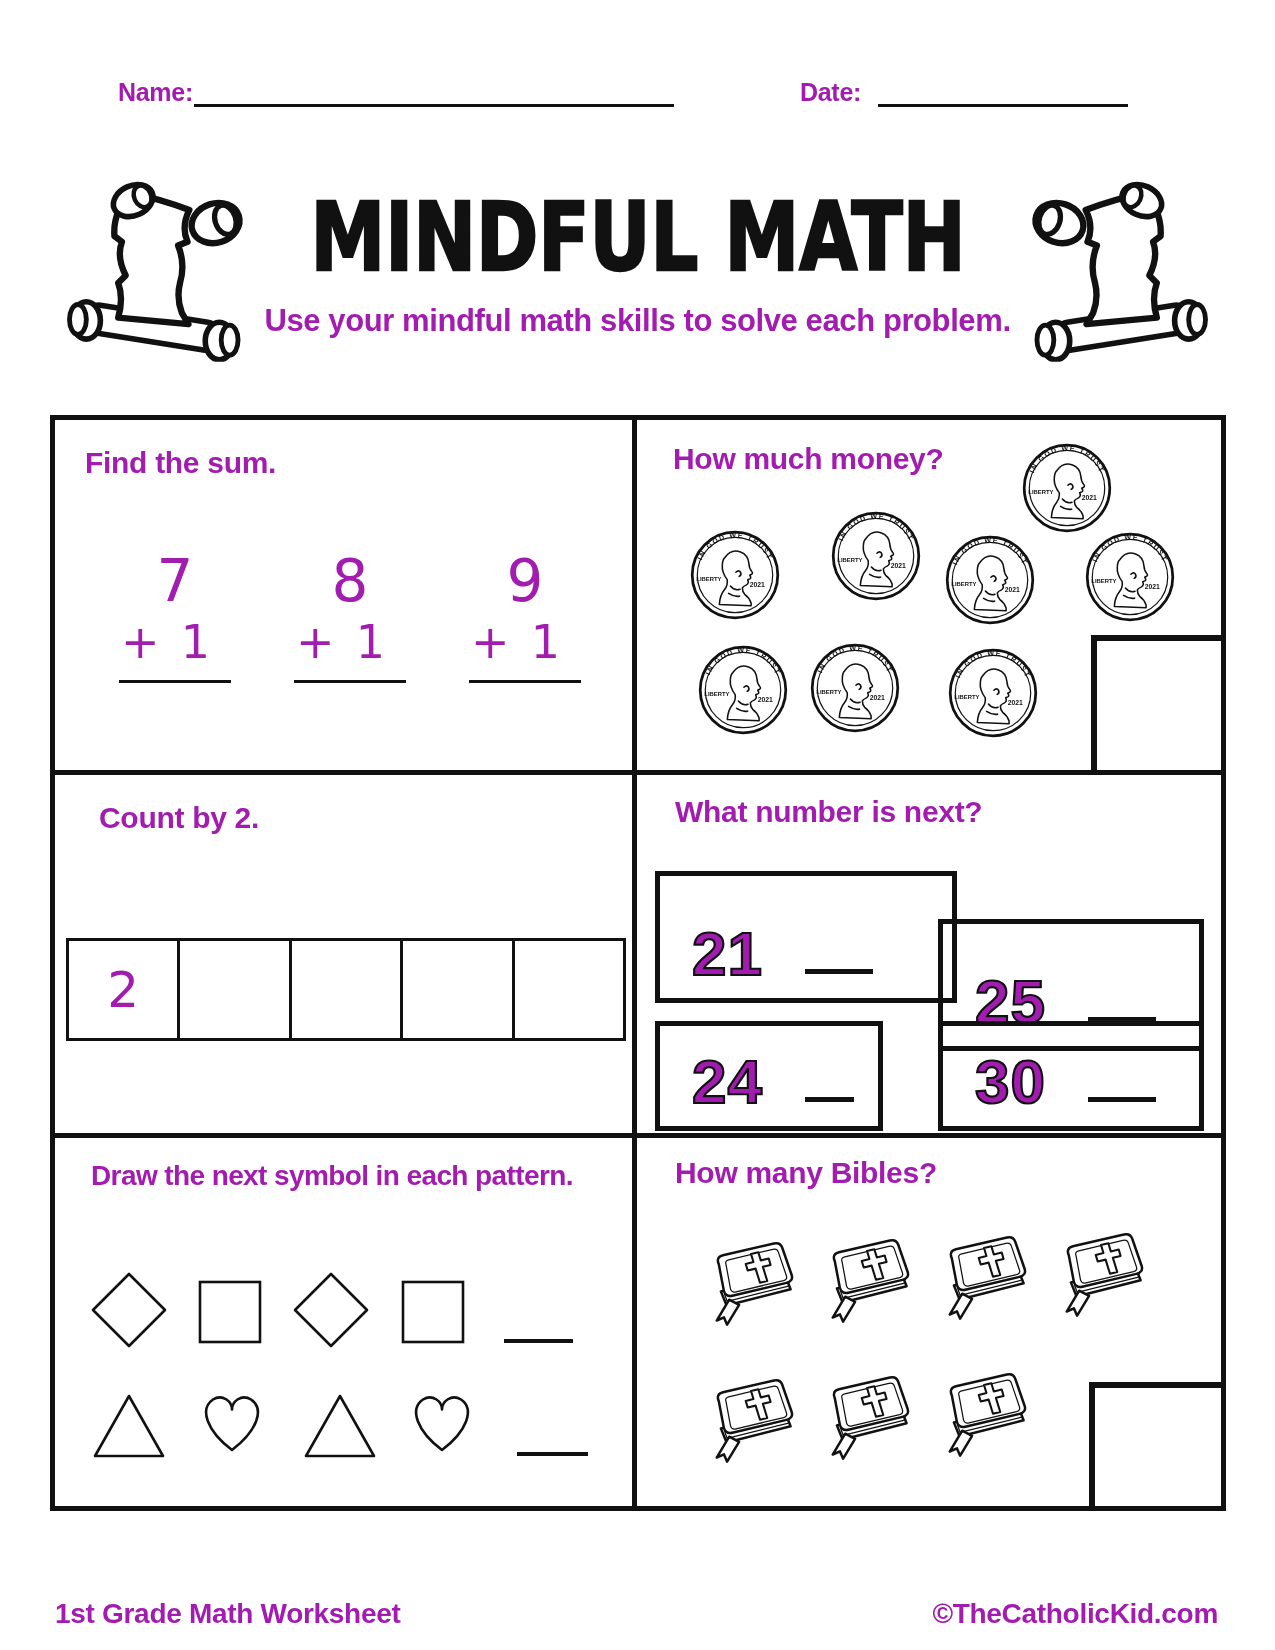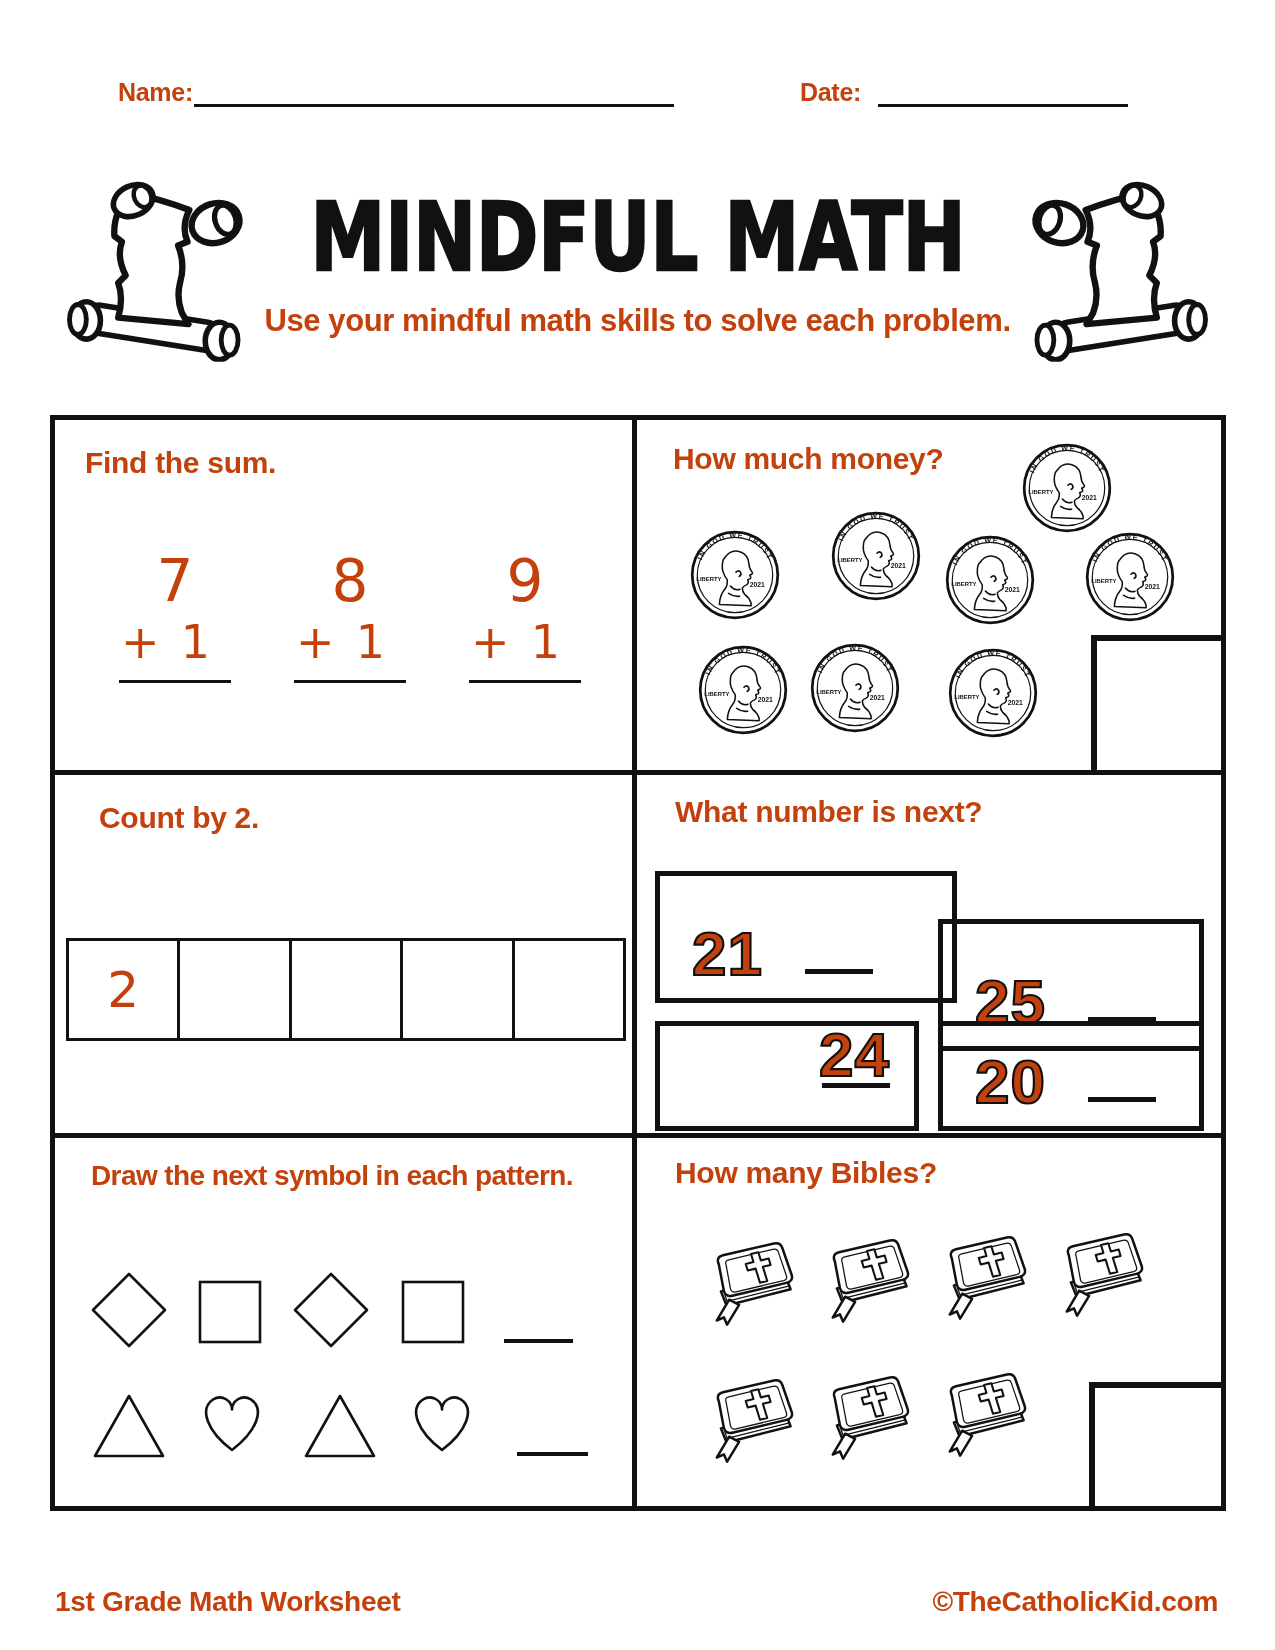--- a/index.html
+++ b/index.html
@@ -1,18 +1,18 @@
 <!DOCTYPE html>
 <html><head>
 <meta charset="utf-8">
 <style>
   html,body{margin:0;padding:0;background:#e8e8e8;}
   #page{
     position:relative; width:1275px; height:1650px; background:#fff;
-    font-family:"Liberation Sans", sans-serif; color:#c2410c;
+    font-family:"Liberation Sans", sans-serif; color:#a21caf;
     margin:0 auto; overflow:hidden;
   }
   .abs{position:absolute;}
 
   
   .blank-label{font-weight:bold; font-size:25px; letter-spacing:-0.3px;}
   .write-line{border-bottom:3px solid #111; height:30px;}
 
   
   .title-svg{position:absolute; left:298px; top:188px; width:680px; height:102px;}
@@ -79,21 +79,21 @@
   .num-box .num-blank{width:68px; border-bottom:5px solid #111; margin-left:42px; margin-bottom:8px;}
 
   
   .shape{position:absolute; width:80px; height:80px;}
   .pattern-blank{position:absolute; border-top:4.5px solid #111;}
 
   
   .bible{position:absolute; width:104px; height:104px;}
 
   
-  .footer-text{font-size:28px; font-weight:bold; letter-spacing:-0.3px;}
+  .footer-text{font-size:28px; font-weight:bold; letter-spacing:-0.3px;margin-top:12px;}
 </style>
 </head>
 <body>
 
 <svg width="0" height="0" style="position:absolute" aria-hidden="true">
   <defs>
     <symbol id="sym-penny" viewBox="0 0 100 100">
       <circle cx="50" cy="50" r="46.5" fill="#fff" stroke="#111" stroke-width="3"></circle>
       <circle cx="50" cy="50" r="41" fill="none" stroke="#111" stroke-width="1.3"></circle>
       <path id="penny-arc" d="M 13.5 60 A 38.5 38.5 0 1 1 86.5 60" fill="none"></path>
@@ -249,26 +249,26 @@
     <div class="cell r2">
       <div class="cell-heading" style="left:38px; top:20px;">What number is next?</div>
       <div class="num-box" style="left:18px; top:96px; width:302px; height:132px;">
         <span class="big-num">21</span>
         <span class="num-blank"></span>
       </div>
       <div class="num-box" style="left:301px; top:96px; width:266px; height:132px;margin-top:48px;">
         <span class="big-num">25</span>
         <span class="num-blank"></span>
       </div>
-      <div class="num-box" style="left:18px; top:246px; width:264px; height:110px;flex-direction:column;">
+      <div class="num-box" style="left:18px; top:246px; width:228px; height:110px;">
         <span class="big-num">24</span>
         <span class="num-blank"></span>
       </div>
       <div class="num-box" style="left:301px; top:246px; width:266px; height:110px;">
-        <span class="big-num">20</span>
+        <span class="big-num">30</span>
         <span class="num-blank"></span>
       </div>
     </div>
 
     <div class="cell c1">
       <div class="cell-heading" style="left:36px; top:22px; font-size:28px; letter-spacing:-0.6px;">Draw the next symbol in each pattern.</div>
       <div class="abs" style="left:0;top:0;width:100%;height:100%;">
           <svg viewBox="0 0 80 80" class="shape" style="left: 34px; top: 132px;">
             <use href="#sym-diamond"></use>
           </svg>

